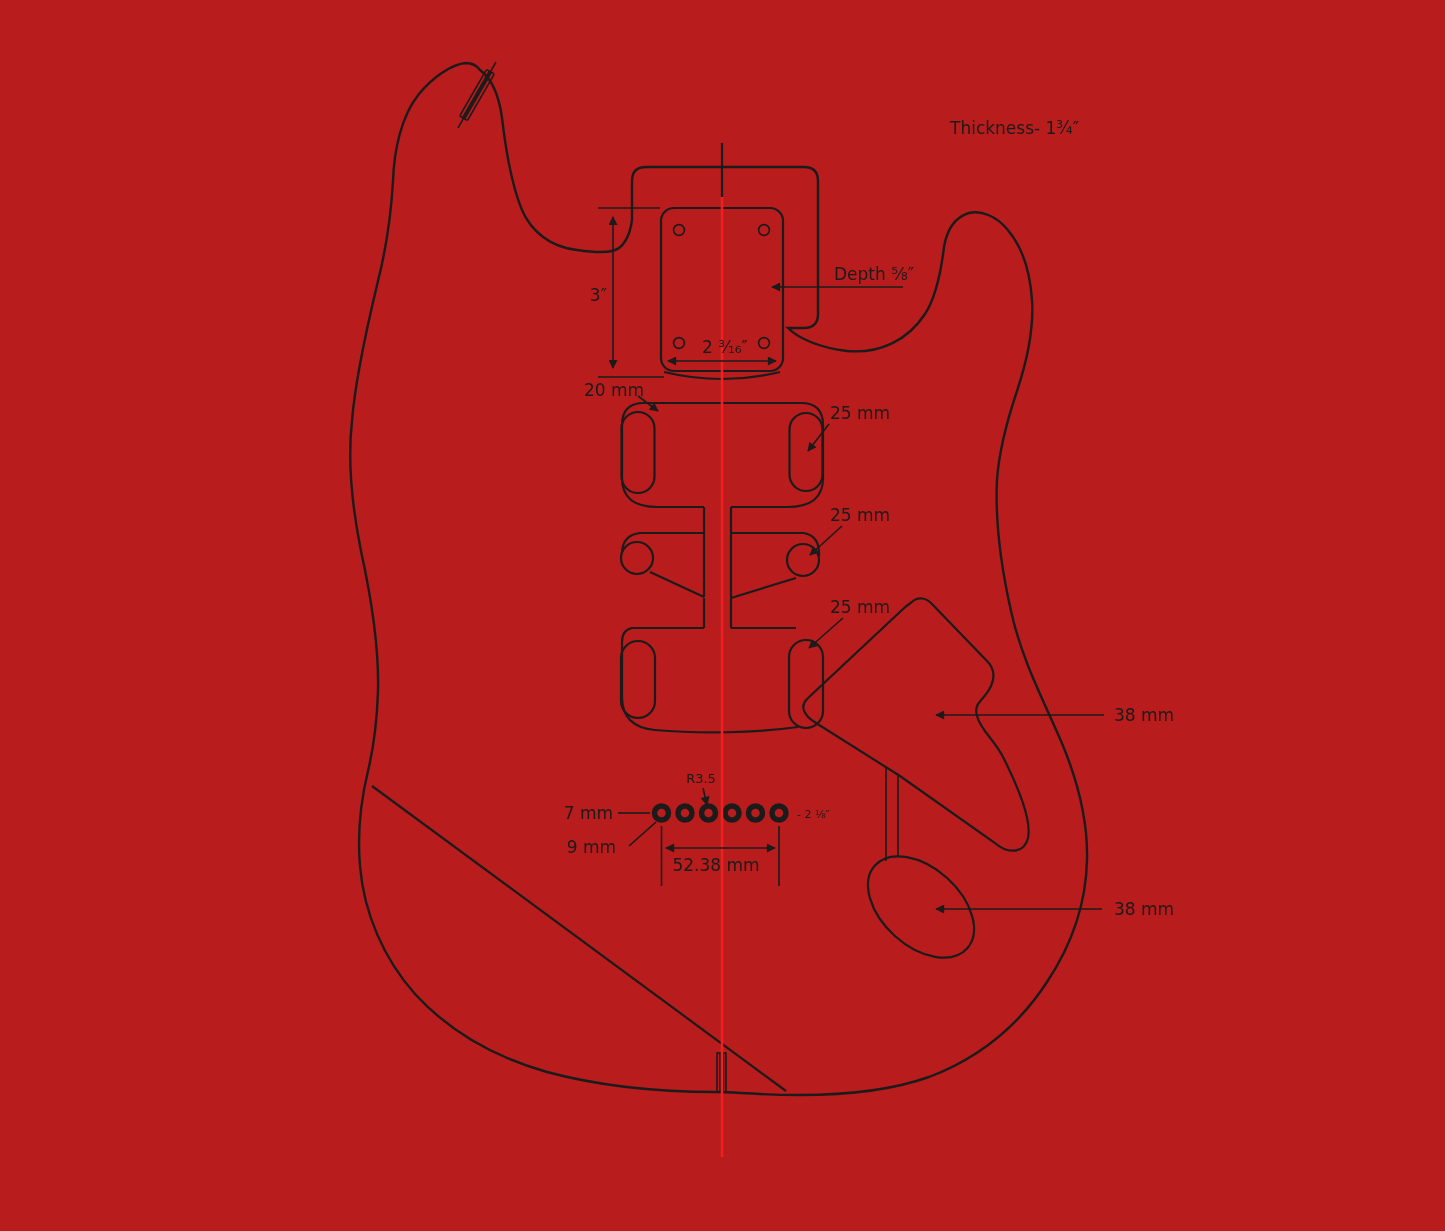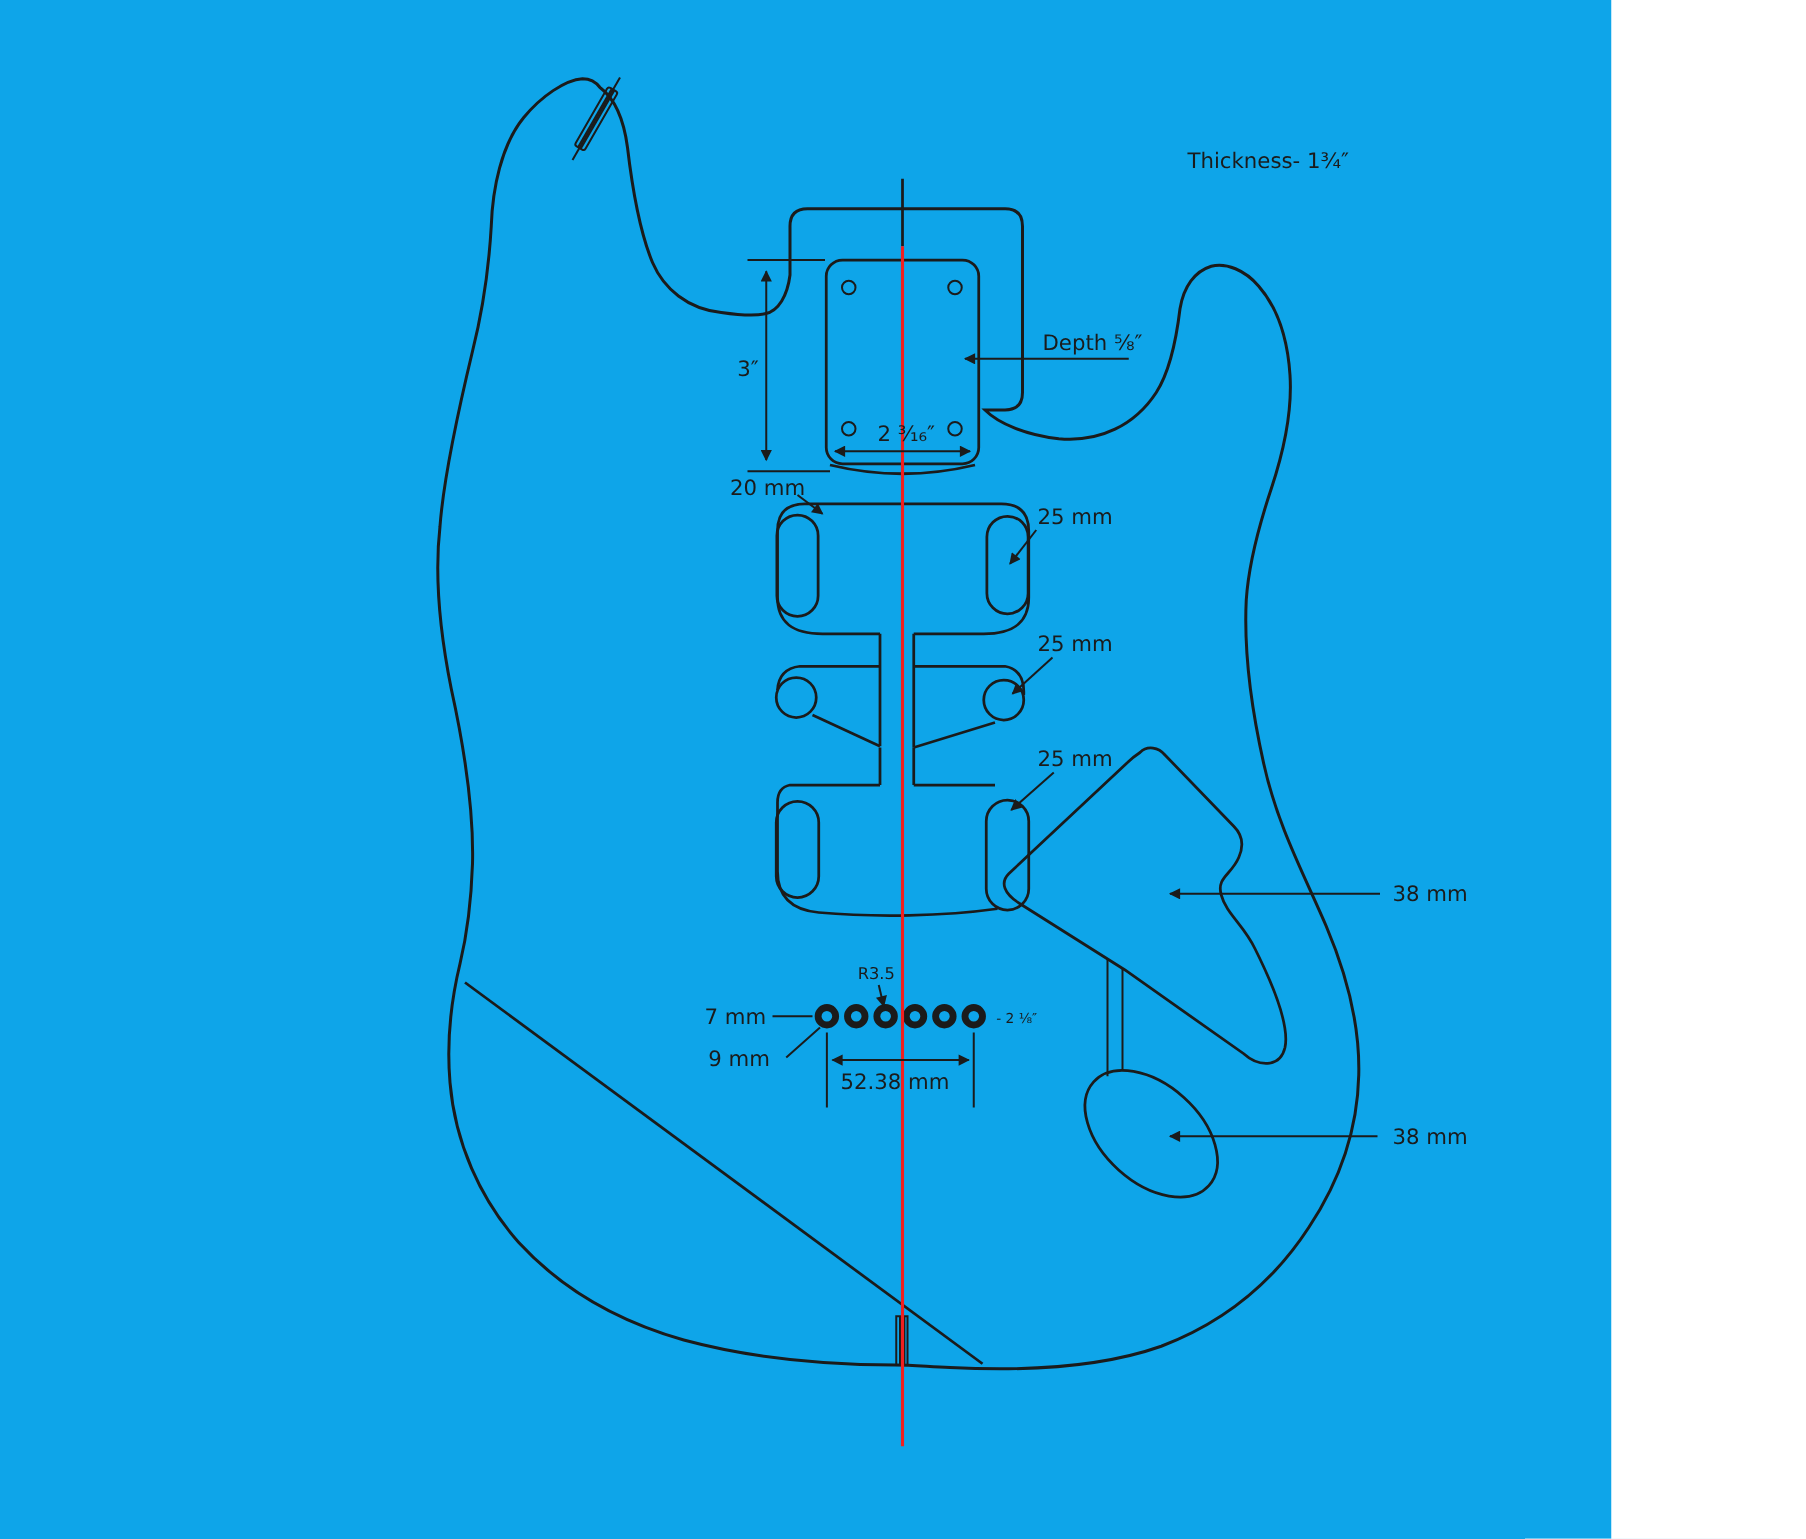--- a/index.html
+++ b/index.html
@@ -1,16 +1,16 @@
 <!DOCTYPE html>
 <html><head>
 <meta charset="utf-8">
 <style>
   html,body{margin:0;padding:0;background:#ffffff;}
-  .stage{position:relative;width:1289px;height:1231px;background:#0ea5e9;overflow:hidden;}
+  .stage{position:relative;width:1445px;height:1231px;background:#b91c1c;overflow:hidden;}
   svg{display:block;}
   text{font-family:"DejaVu Sans","Liberation Sans",sans-serif;fill:#1b1b1b;}
   .lbl{font-size:17px;}
   .lbl-sm{font-size:13px;}
   .lbl-xs{font-size:11px;}
   .ln{stroke:#1b1b1b;fill:none;}
   .w24{stroke-width:2.4;}
   .w22{stroke-width:2.2;}
   .w16{stroke-width:1.6;}
 </style>

